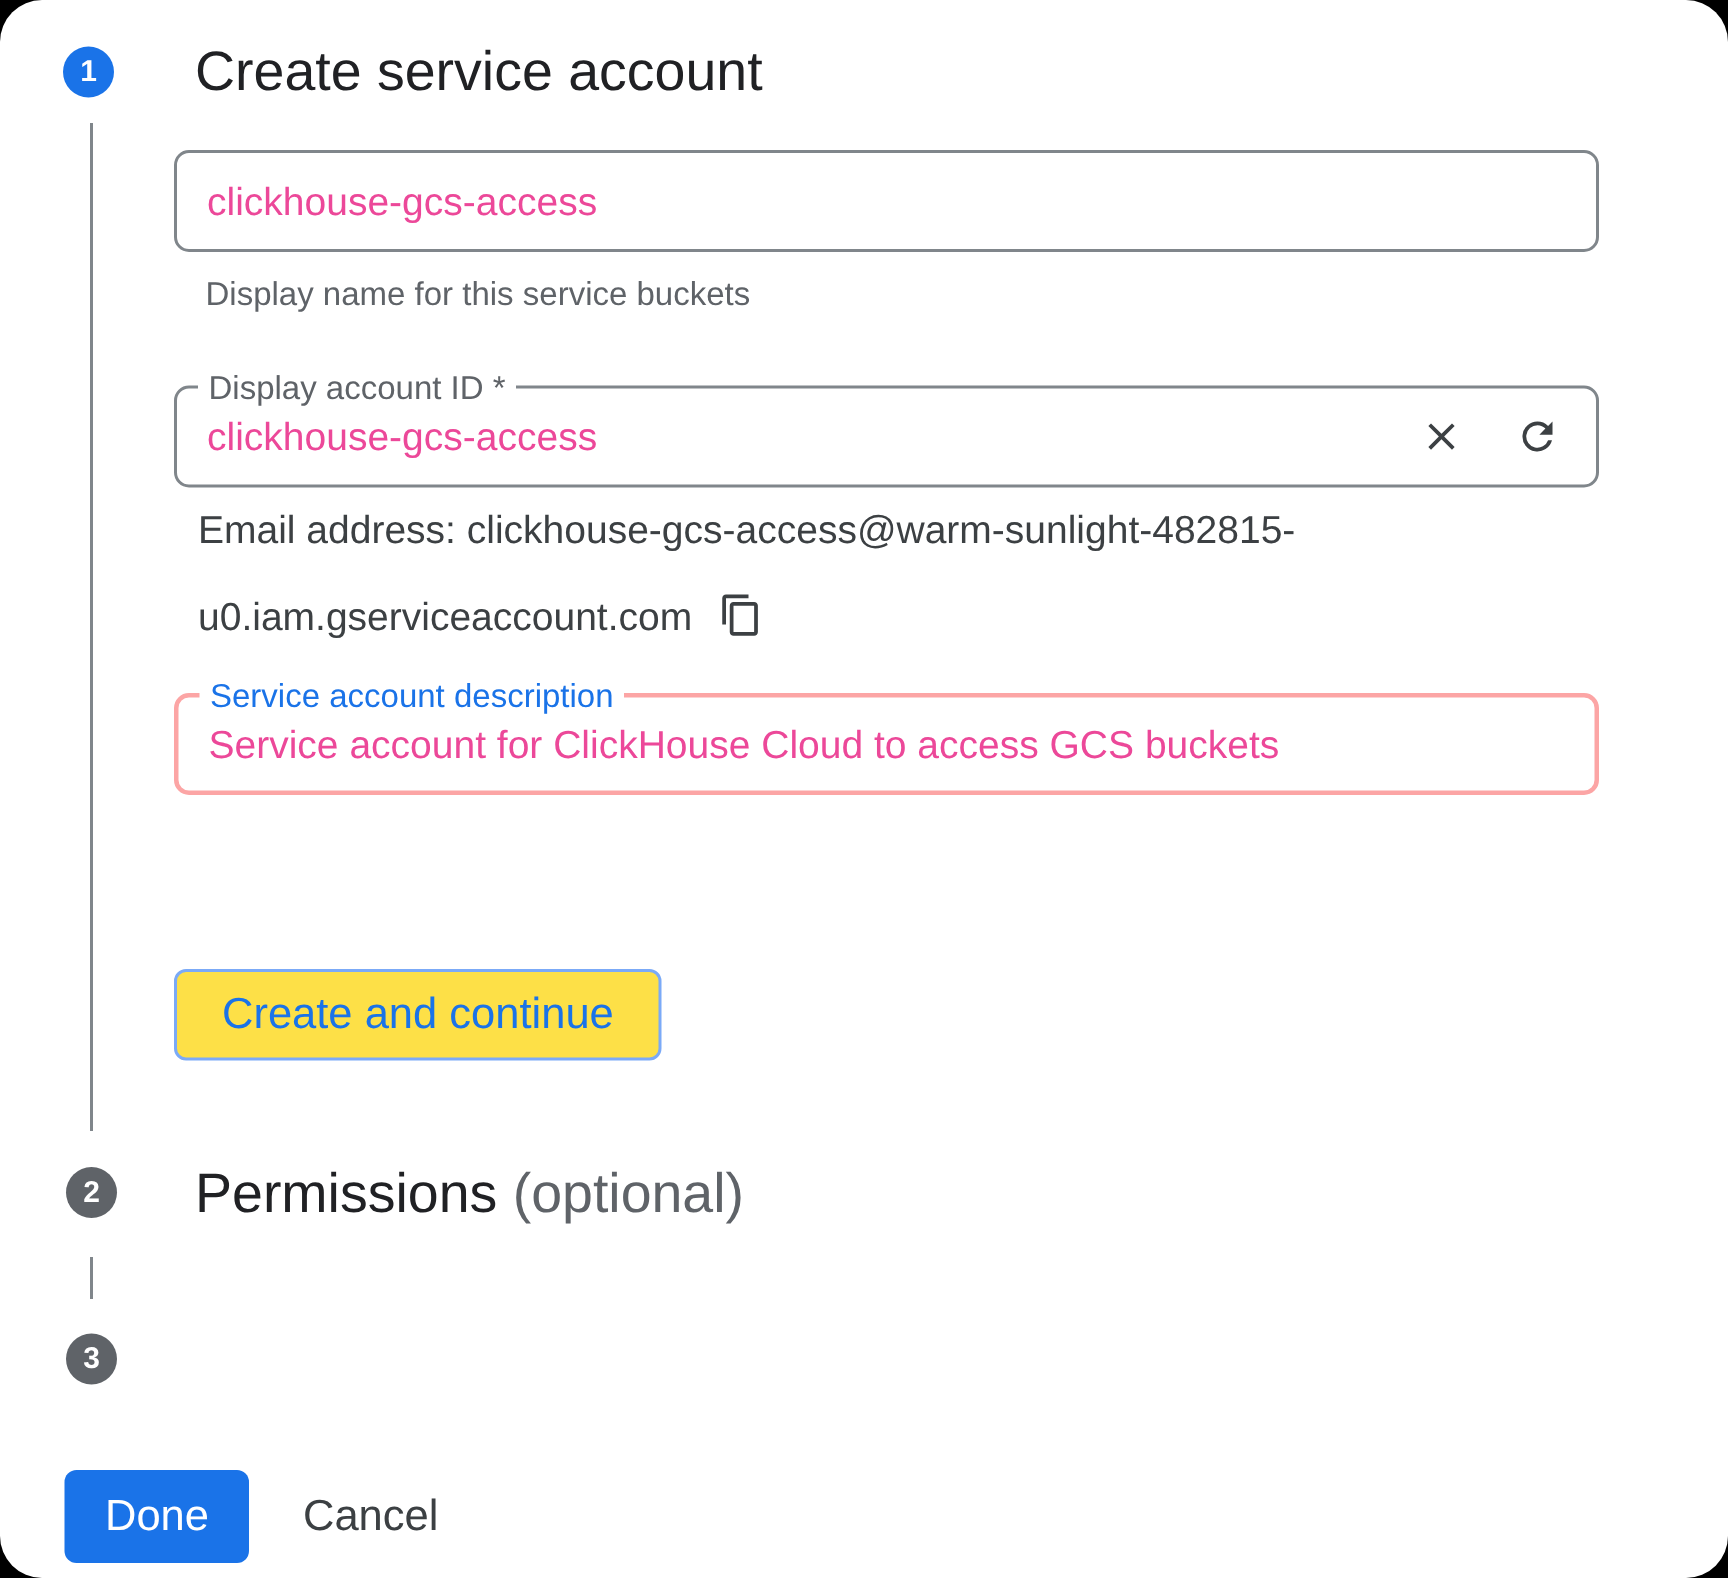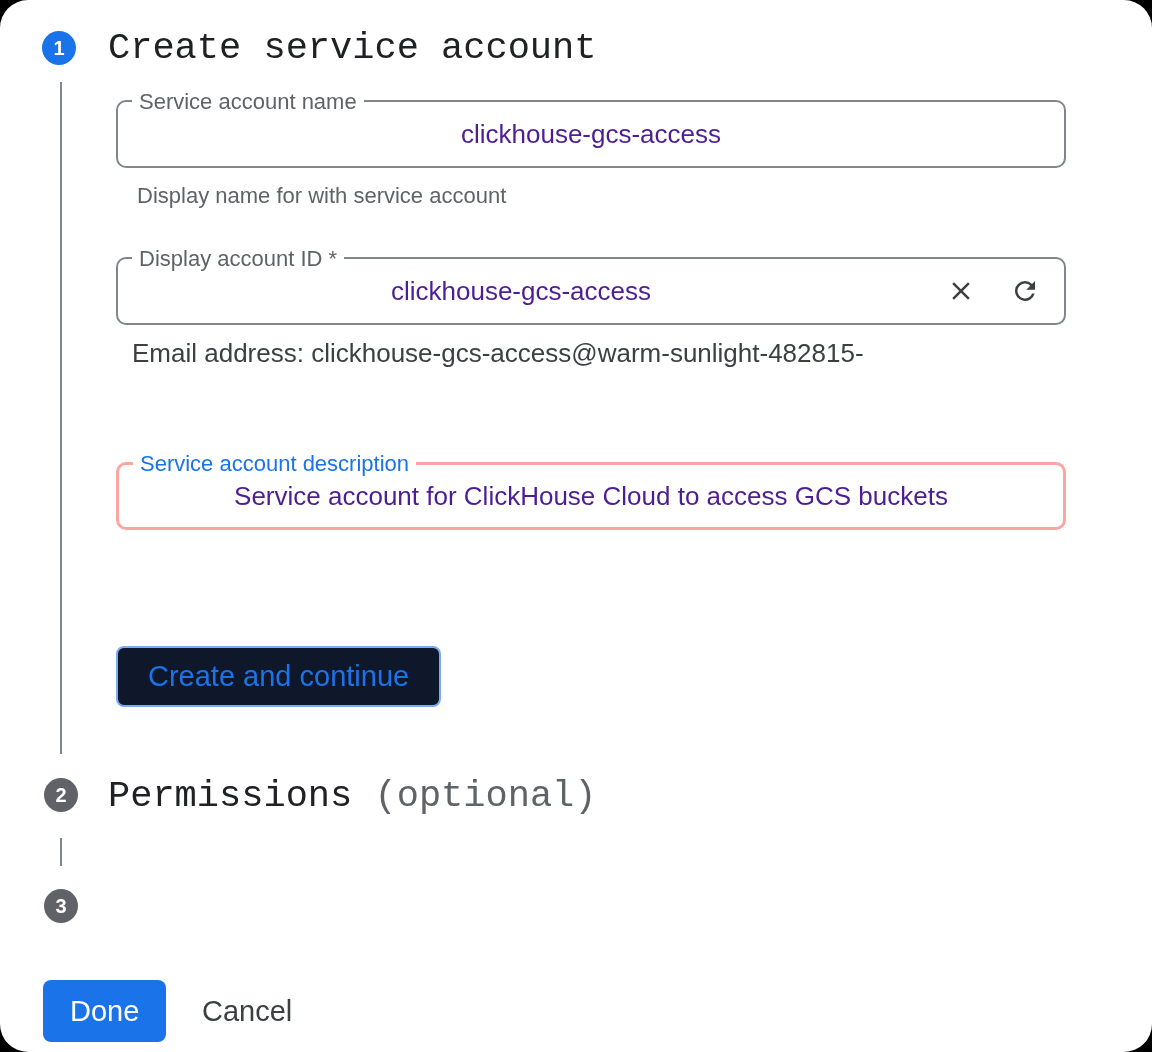--- a/index.html
+++ b/index.html
@@ -30,26 +30,25 @@
   .step-circle.active   { background:#1a73e8; }
   .step-circle.inactive { background:#5f6368; }
   .circle-1 { left:42px; top:31px; }
   .circle-2 { left:44px; top:778px; }
   .circle-3 { left:44px; top:889px; }
   .rail { position:absolute; width:2px; background:#80868b; left:60px; }
   .rail-1 { top:82px;  height:672px; }
   .rail-2 { top:838px; height:28px; }
   
   .step-title {
-    position:absolute; left:108px;
+    position:absolute; left:130px;
     margin:0; font-weight:400;
     font-size:37px; line-height:44px;
     color:#202124; white-space:nowrap;
     letter-spacing:0;
-    font-family:Liberation Mono, monospace;
   }
   .title-1 { top:26px; }
   .title-2 { top:774px; }
   .title-3 { top:885px; }
   .optional { color:#5f6368; }
   
   .field {
     position:absolute; left:116px; width:950px;
     box-sizing:border-box;
     border:2px solid #80868b;
@@ -66,21 +65,21 @@
     color:#5f6368; white-space:nowrap;
   }
   .field-desc .field-label { color:#1a73e8; top:-14px; }
   .field-input {
     position:absolute; inset:0;
     width:100%; height:100%;
     box-sizing:border-box;
     border:none; outline:none; background:transparent;
     padding:0 20px 0 20px;
     font-family:"Liberation Sans", sans-serif;
-    font-size:26px; color:#4c1d95;text-align:center;
+    font-size:26px; color:#ec4899;
   }
   .field-id .field-input { padding-right:160px; }
   .field-icon-btn {
     position:absolute; top:50%; transform:translateY(-50%);
     width:34px; height:34px;
     padding:0; border:none; background:none; cursor:pointer;
     display:flex; align-items:center; justify-content:center;
   }
   .icon-clear   { right:86px; }
   .icon-refresh { right:22px; }
@@ -107,21 +106,21 @@
     position:absolute;
     font-family:"Liberation Sans", sans-serif;
     font-size:29px; font-weight:500;
     border-radius:8px; cursor:pointer;
     display:flex; align-items:center; justify-content:center;
     box-sizing:border-box; white-space:nowrap;
   }
   .btn-create {
     left:116px; top:646px; height:61px;
     padding:0 30px;
-    background:#0f172a; color:#1a73e8;
+    background:#fde047; color:#1a73e8;
     border:2px solid #7baaf7;
   }
   .btn-done {
     left:43px; top:980px; height:62px;
     padding:0 27px;
     background:#1a73e8; color:#ffffff;
     border:none;
   }
   .btn-cancel {
     left:176px; top:980px; height:62px;
@@ -134,42 +133,48 @@
 </head>
 <body>
 
 <div class="card">
 
   <div class="step-circle active circle-1">1</div>
   <h1 class="step-title title-1">Create service account</h1>
   <div class="rail rail-1"></div>
 
   <div class="field field-name">
-    <span class="field-label">Service account name</span>
     <input class="field-input" type="text" value="clickhouse-gcs-access" style="">
   </div>
-  <div class="helper helper-1">Display name for with service account</div>
+  <div class="helper helper-1">Display name for this service buckets</div>
 
   <div class="field field-id">
     <span class="field-label">Display account ID *</span>
     <input class="field-input" type="text" value="clickhouse-gcs-access" style="">
     <button class="field-icon-btn icon-clear" aria-label="clear">
       <svg width="30" height="30" viewBox="0 0 24 24">
         <path fill="#3c4043" d="M19 6.41 17.59 5 12 10.59 6.41 5 5 6.41 10.59 12 5 17.59 6.41 19 12 13.41 17.59 19 19 17.59 13.41 12z"></path>
       </svg>
     </button>
     <button class="field-icon-btn icon-refresh" aria-label="regenerate">
       <svg width="30" height="30" viewBox="0 0 24 24">
         <path fill="#3c4043" d="M17.65 6.35A7.96 7.96 0 0 0 12 4a8 8 0 1 0 7.73 10h-2.08A6 6 0 1 1 12 6c1.66 0 3.14.69 4.22 1.78L13 11h7V4l-2.35 2.35z"></path>
       </svg>
     </button>
   </div>
 
   <div class="email">
     <div>Email address: clickhouse-gcs-access@warm-sunlight-482815-</div>
+    <div>
+      <span>u0.iam.gserviceaccount.com</span><button class="copy-btn" aria-label="copy email">
+        <svg width="30" height="30" viewBox="0 0 24 24">
+          <path fill="#3c4043" d="M16 1H4c-1.1 0-2 .9-2 2v14h2V3h12V1zm3 4H8c-1.1 0-2 .9-2 2v14c0 1.1.9 2 2 2h11c1.1 0 2-.9 2-2V7c0-1.1-.9-2-2-2zm0 16H8V7h11v14z"></path>
+        </svg>
+      </button>
+    </div>
   </div>
 
   <div class="field field-desc">
     <span class="field-label">Service account description</span>
     <input class="field-input" type="text" value="Service account for ClickHouse Cloud to access GCS buckets" style="">
   </div>
 
   <button class="btn btn-create">Create and continue</button>
 
   <div class="step-circle inactive circle-2">2</div>

